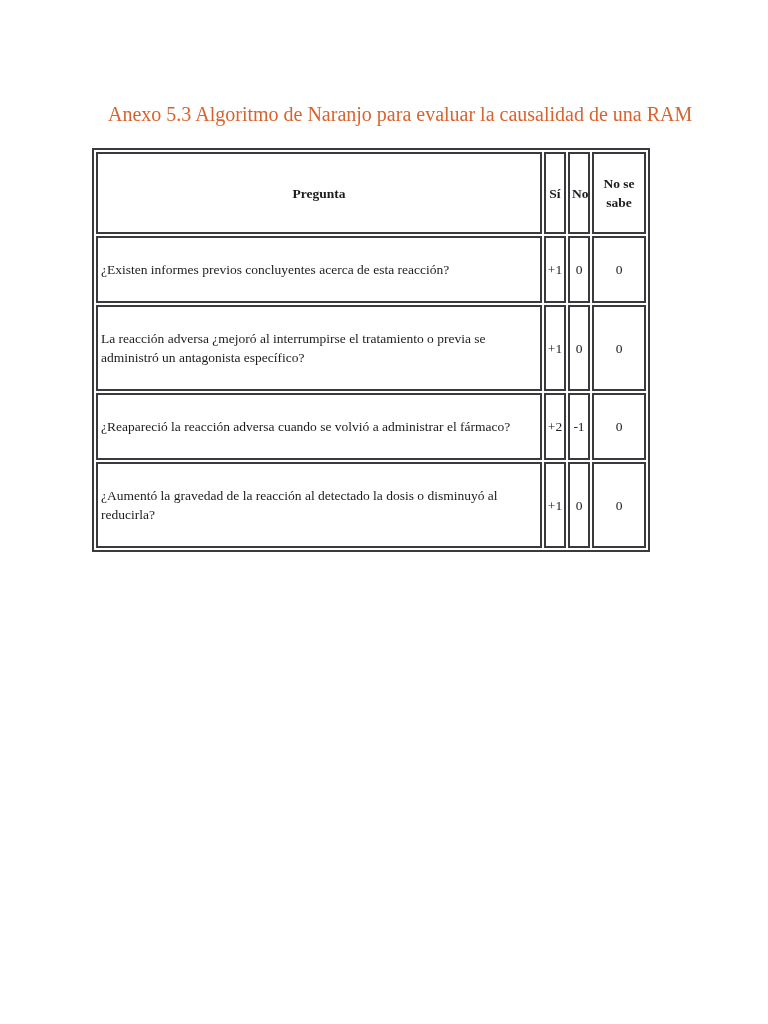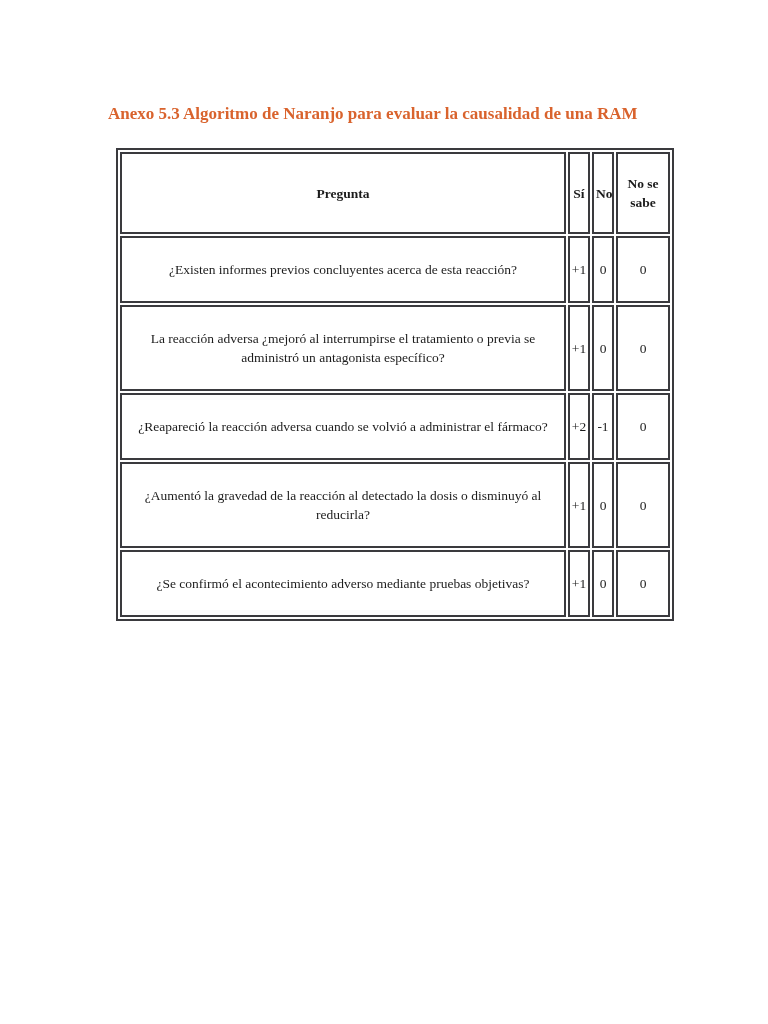--- a/index.html
+++ b/index.html
@@ -14,29 +14,29 @@
     background: var(--bg, #ffffff);
     font-family: "Liberation Serif", "DejaVu Serif", serif;
     color: var(--text, #1c1c1c);
     overflow: hidden;
   }
   .doc-title {
     position: absolute;
     left: 108px;
     top: 103px;
     margin: 0;
-    font-size: 17px;
+    font-size: 20px;
     line-height: 22px;
-    font-weight: bold;
+    font-weight: normal;
     color: var(--title-color, #d9632d);
     white-space: nowrap;
   }
   table.naranjo {
     position: absolute;
-    left: 116px;
+    left: 92px;
     top: 148px;
     border-collapse: separate;
     border-spacing: 2px;
     border: 2px solid var(--border, #3a3a3e);
     background: #ffffff;
     table-layout: fixed;
     width: 558px;
   }
   table.naranjo th,
   table.naranjo td {
@@ -51,21 +51,21 @@
     height: 78px;
     font-weight: bold;
     text-align: center;
     padding: 0 2px;
   }
   col.c-q   { width: 446px; }
   col.c-si  { width: 22px; }
   col.c-no  { width: 22px; }
   col.c-nss { width: 54px; }
   td.cell-question {
-    text-align: center;
+    text-align: left;
     padding: 22px 3px;
   }
   td.cell-score {
     text-align: center;
     padding: 17px 1px;
   }
 </style>
 </head>
 <body>
 
@@ -105,21 +105,15 @@
           <td class="cell-score">+2</td>
           <td class="cell-score">-1</td>
           <td class="cell-score">0</td>
         </tr>
         <tr>
           <td class="cell-question">¿Aumentó la gravedad de la reacción al detectado la dosis o disminuyó al reducirla?</td>
           <td class="cell-score">+1</td>
           <td class="cell-score">0</td>
           <td class="cell-score">0</td>
         </tr>
-        <tr>
-          <td class="cell-question">¿Se confirmó el acontecimiento adverso mediante pruebas objetivas?</td>
-          <td class="cell-score">+1</td>
-          <td class="cell-score">0</td>
-          <td class="cell-score">0</td>
-        </tr>
       </tbody>
   </table>
 </div>
 
 </body></html>

